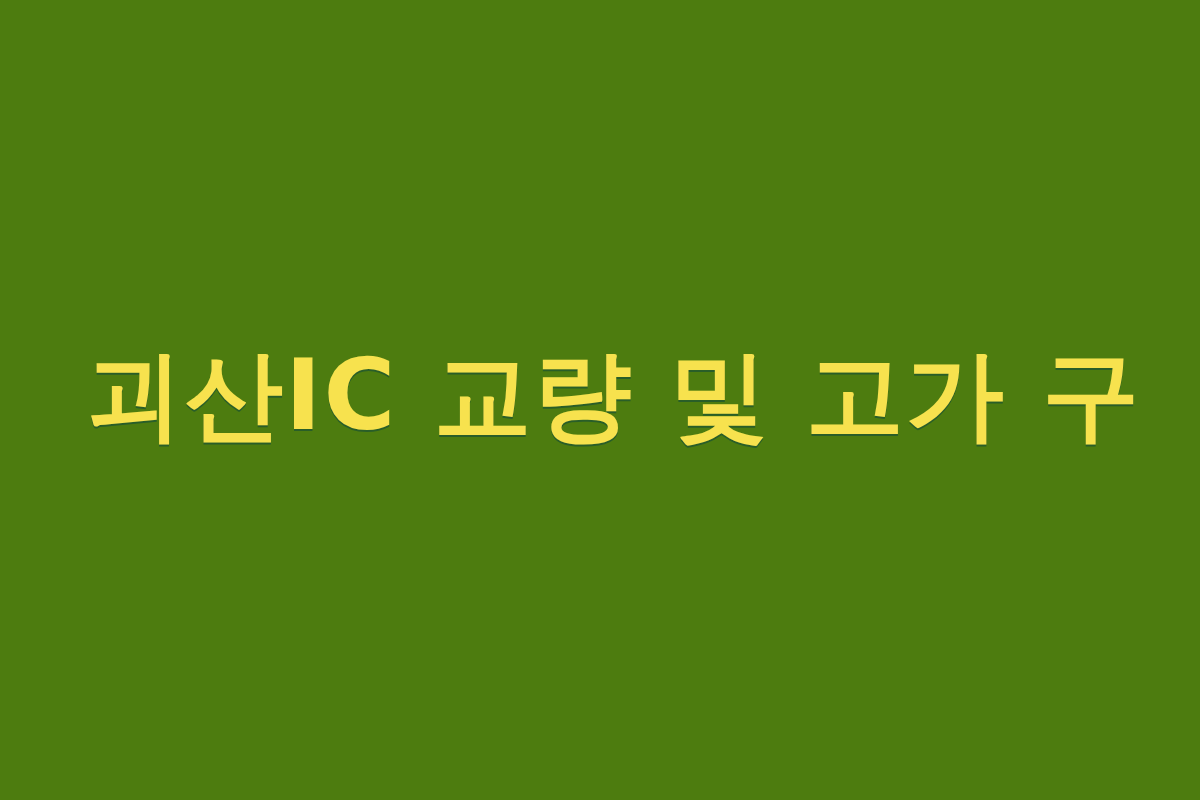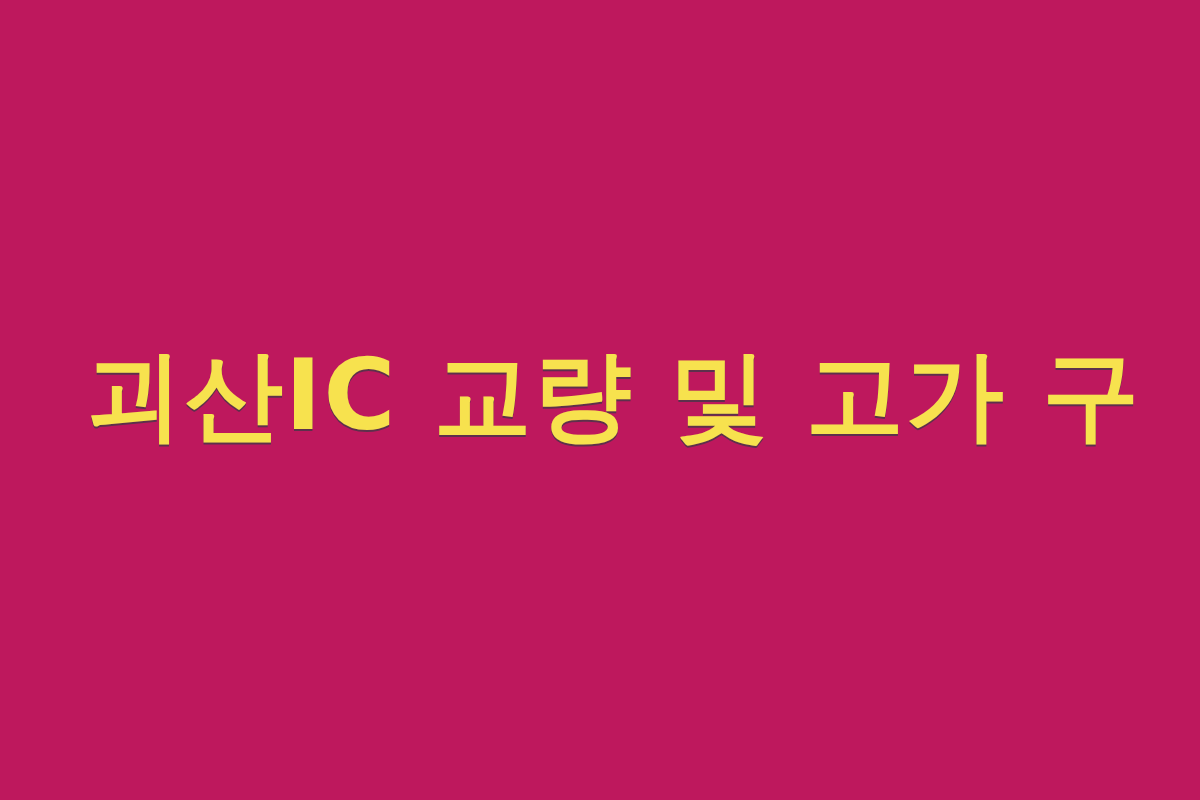--- a/index.html
+++ b/index.html
@@ -13,21 +13,21 @@
     height: 800px;
     overflow: hidden;
     font-family: "DejaVu Sans", "Liberation Sans", sans-serif;
   }
 
   .card {
     position: relative;
     box-sizing: border-box;
     width: 1200px;
     height: 800px;
-    background: #be185d;
+    background: #4d7c0f;
     display: flex;
     flex-direction: column;
     align-items: center;
     justify-content: center;
     overflow: hidden;
   }
 
   .title-block {
     width: 1030px;
     display: flex;

